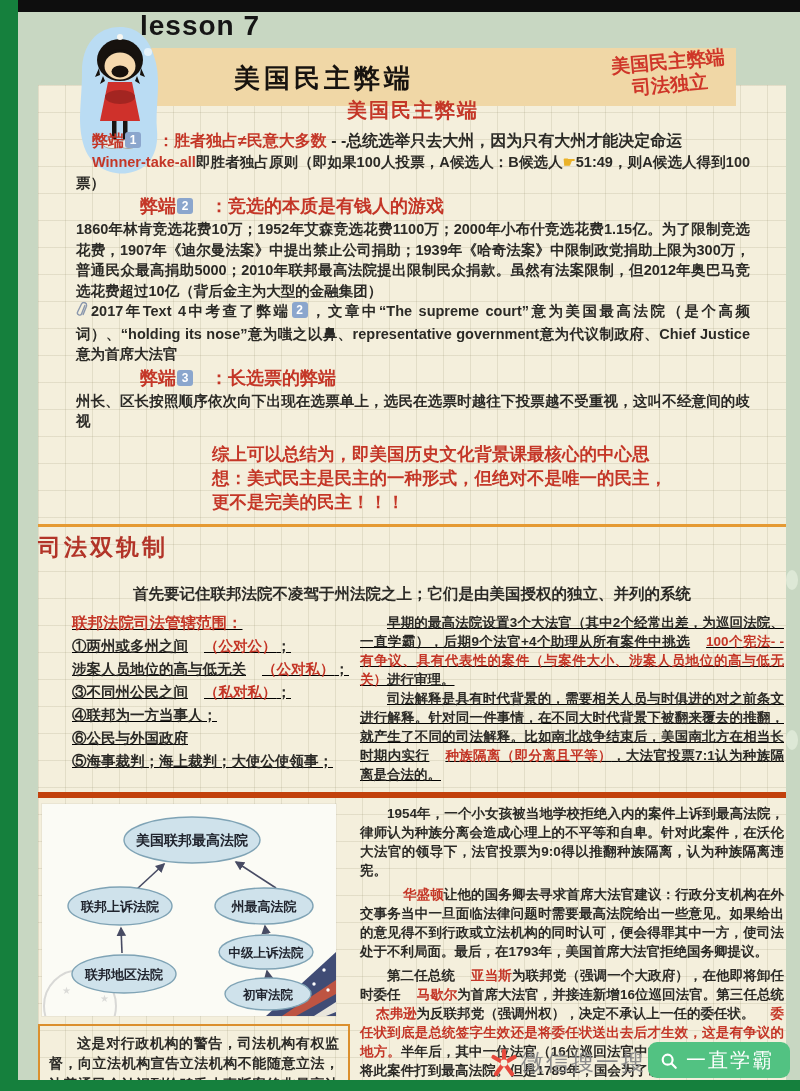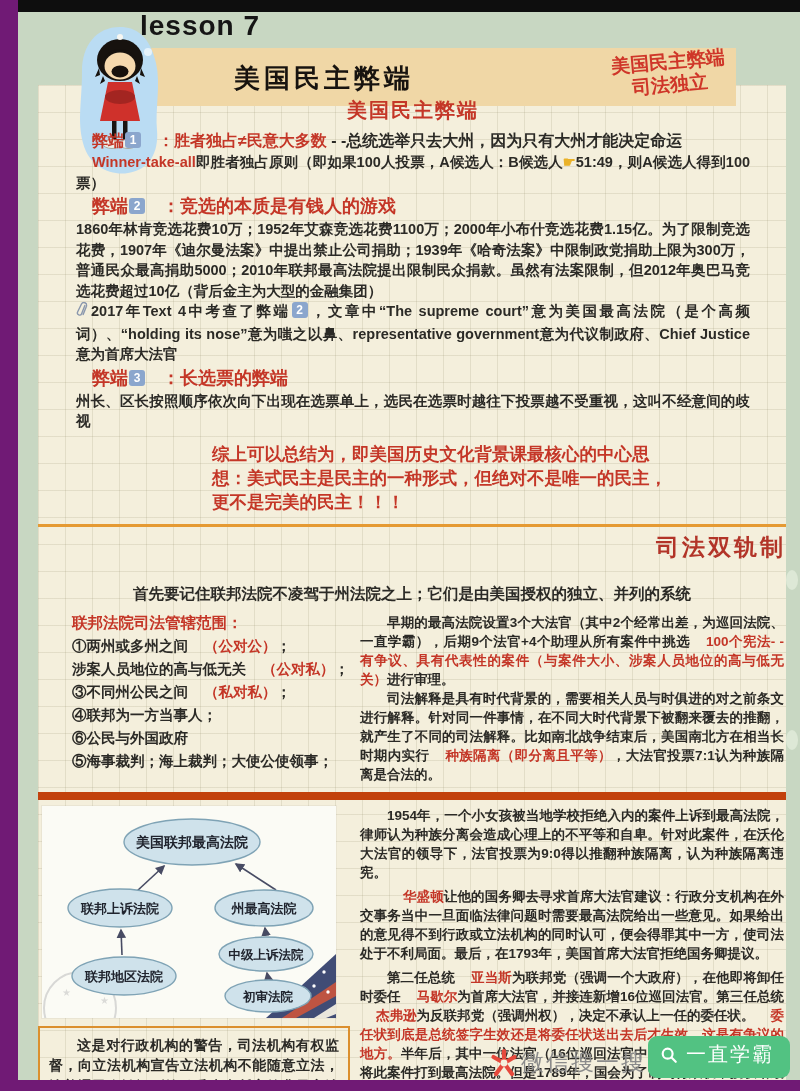--- a/index.html
+++ b/index.html
@@ -1,17 +1,17 @@
 <!DOCTYPE html>
 <html><head>
 <meta charset="utf-8">
 <style>
   * { margin:0; padding:0; box-sizing:border-box; }
   body { font-family:"Liberation Sans", sans-serif; background:#e8e8e8; }
-  .frame { position:relative; width:800px; height:1091px; background:#701a75; overflow:hidden; margin:0 auto; }
+  .frame { position:relative; width:800px; height:1091px; background:#15803d; overflow:hidden; margin:0 auto; }
   .topbar { position:absolute; left:18px; top:0; width:782px; height:12px; background:#0e0e0e; }
   .canvas { position:absolute; left:18px; top:12px; width:782px; height:1068px; background:#c8d7c2; overflow:hidden; }
   .paper { position:absolute; left:20px; top:73px; width:748px; height:995px;
     background-color:#f4efdc;
     background-image:
       linear-gradient(rgba(165,155,125,0.22) 1px, transparent 1px),
       linear-gradient(90deg, rgba(165,155,125,0.22) 1px, transparent 1px);
     background-size:27px 27px; }
   .lesson-title { position:absolute; left:122px; top:-2px; font-size:28px; font-weight:800; color:#151515; letter-spacing:1px; }
   .banner { position:absolute; left:130px; top:36px; width:588px; height:58px; background:#f0d7a6; }
@@ -25,29 +25,29 @@
   .c-red { color:#c43627;padding-left:16px; }
   .c-gold { color:#eab229; }
   .bold, span.bold { font-weight:700; }
   .badge { display:inline-block; width:16px; height:16px; background:#8ba6cd; color:#fff;
     border-radius:3px; font-size:12px; line-height:16px; text-align:center; font-weight:700;
     vertical-align:2px; margin:0 1px; }
 
   .s1 { padding:12px 36px 0 38px; }
   .h1-red { text-align:center; color:#c43627; font-size:20px; font-weight:800; letter-spacing:2px; margin-bottom:6px; }
   .flaw-line { font-size:16px; font-weight:700; line-height:22px; }
-  .flaw-head { font-size:18px; font-weight:800; line-height:26px; }
+  .flaw-head { font-size:18px; font-weight:800; line-height:26px;margin-left:48px; }
   .body-line { font-size:14.5px; font-weight:600; line-height:20.5px; text-align:justify; }
   .summary { margin:10px 0 10px 136px; color:#c43627; font-size:17.5px; font-weight:800;
     line-height:24px; white-space:pre-line; }
   .divider { border:none; border-top:3px solid #e59a33; margin:0; }
-  .s2-head { text-align:right; color:#b23428; font-size:23px; font-weight:800; letter-spacing:3px; margin-top:5px; }
+  .s2-head { text-align:left; color:#b23428; font-size:23px; font-weight:800; letter-spacing:3px; margin-top:5px; }
   .s2-intro { text-align:center; font-size:15.5px; font-weight:700; color:#2b2a26; margin:21px 0 6px 0; }
 
-  .row1 { display:flex; border-bottom:8px solid #c2410c; padding-bottom:8px; }
+  .row1 { display:flex; border-bottom:6px solid #c2410c; padding-bottom:8px;text-decoration:underline; }
   .jur { width:312px; padding-left:34px; }
   .jur-head { color:#c43627; font-size:15.5px; font-weight:800; line-height:24px; }
   .jur-item { font-size:14.5px; font-weight:700; line-height:23px; }
   .col-paras { flex:1; padding:2px 2px 0 10px; }
   .col-paras p, .row2-right p { font-size:13.5px; font-weight:600; line-height:19px;
     text-align:justify; text-indent:2em; color:#2b2a26; }
   .col-paras p + p { margin-top:0; }
 
   .row2 { display:flex; padding-top:6px; }
   .row2-left { width:312px; }
@@ -55,21 +55,21 @@
   .row2-right p + p { margin-top:5px; }
 
   .diagram { position:relative; margin-left:4px; width:294px; height:212px; background:#fbfbf5;
     box-shadow:0 0 0 1px rgba(0,0,0,0.04); overflow:hidden; }
   .warnbox { margin:8px 0 0 0; border:2px solid #db8f2e; padding:7px 9px;
     font-size:14px; font-weight:700; line-height:20.5px; text-align:justify; text-indent:2em; }
 
   .watermark { position:absolute; right:10px; bottom:2px; display:flex; align-items:flex-end; gap:2px; }
   .wm-text { color:#8b8b8b; font-size:23px; letter-spacing:2px; }
   .wm-btn { display:flex; align-items:center; gap:8px; background:#52c282; border-radius:9px;
-    padding:5px 16px 10px 12px; color:#fff; font-size:20px; letter-spacing:2px; border:none; }
+    padding:5px 16px 4px 12px; color:#fff; font-size:20px; letter-spacing:2px; border:none; }
 
   .leaf { position:absolute; right:2px; width:12px; height:20px; border-radius:50%; background:#dde8d6; }
   .paperclip { display:inline-block; vertical-align:-2px; margin-right:2px; transform:rotate(-12deg); }
 </style>
 </head>
 <body>
 
 <div class="frame">
   <div class="topbar"></div>
   <div class="canvas">

